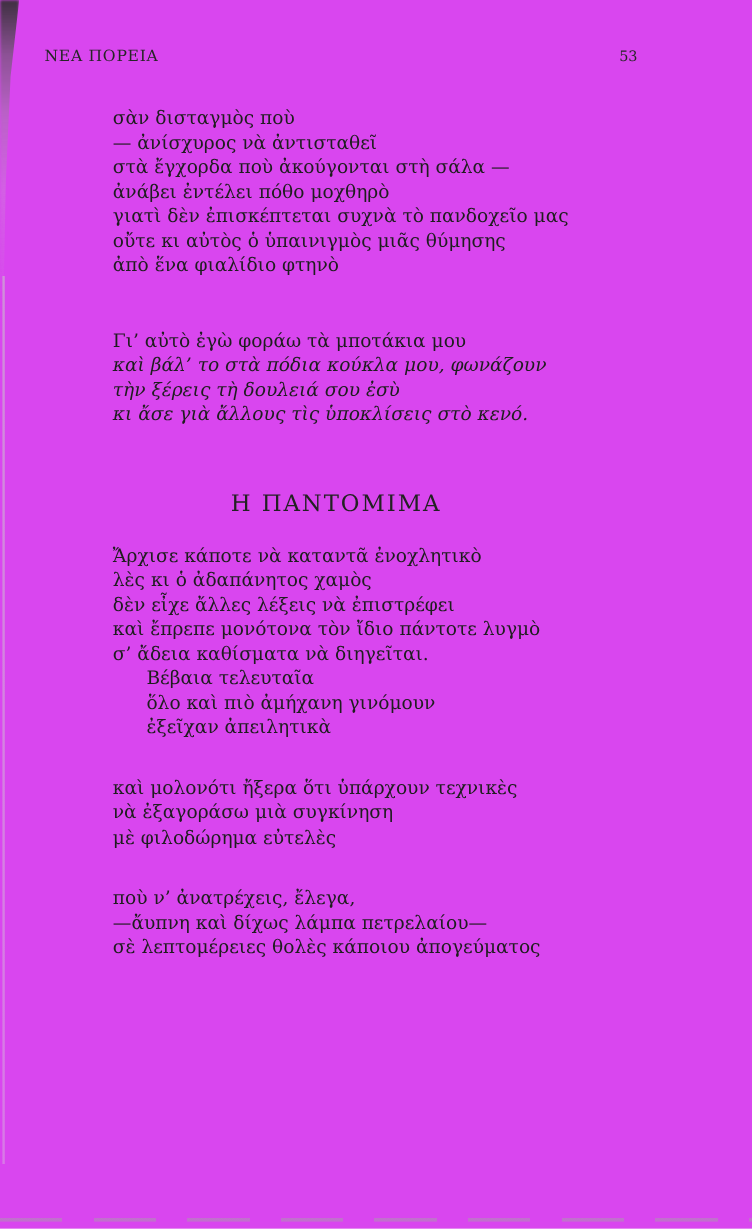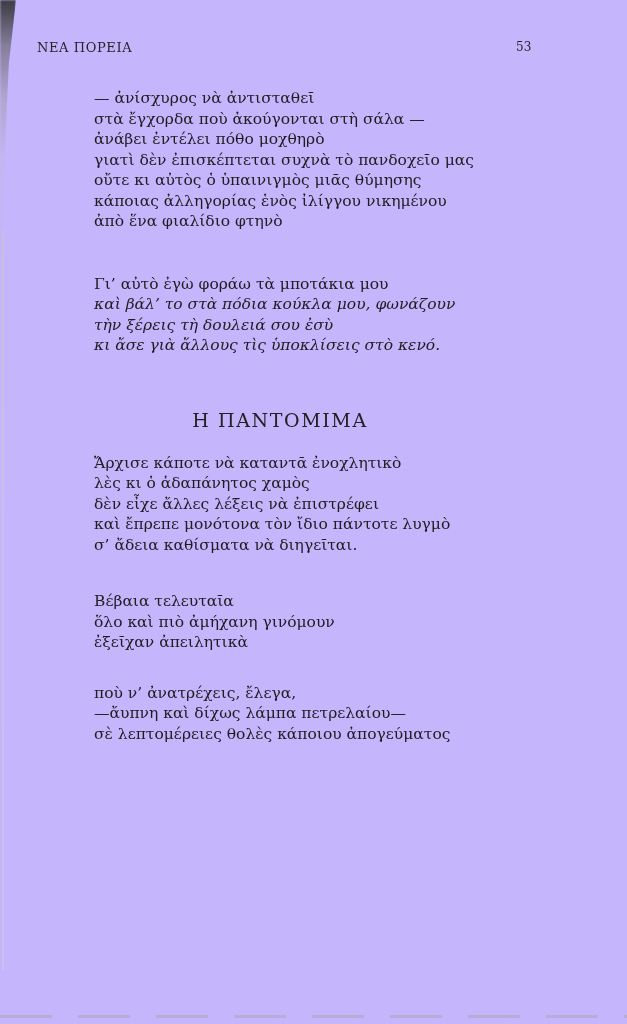--- a/index.html
+++ b/index.html
@@ -4,21 +4,21 @@
 <style>
   html, body {
     margin: 0;
     padding: 0;
     background: #f6f6f5;
   }
   .scan {
     position: relative;
     width: 627px;
     height: 1024px;
-    background: #c4b5fd;
+    background: #d946ef;
     overflow: hidden;
     font-family: "DejaVu Serif", serif;
     color: #1f1f1f;
   }
   
   .spine-shadow {
     position: absolute;
     left: 0; top: 0;
     width: 16px; height: 255px;
     background: linear-gradient(to bottom,
@@ -63,22 +63,22 @@
   .poem {
     position: absolute;
     left: 94px; top: 88px;
     width: 440px;
     font-size: 15.5px;
     line-height: 20.5px;
     color: #1e1e1e;
   }
   .stanza { margin: 0; padding: 0; }
   .stanza-1 { margin-bottom: 42px; }
-  .stanza-3 { margin-bottom: 36px; }
-  .stanza-4 { margin-bottom: 30px; }
+  .stanza-3 { }
+  .stanza-4 { margin-bottom: 30px; margin-left: 28px; }
   .stanza-5 { margin-bottom: 30px; }
   .line { white-space: nowrap; }
   .italic { font-style: italic; }
   .poem-title {
     width: 372px;
     margin: 54px 0 23px 0;
     text-align: center;
     font-size: 19px;
     letter-spacing: 1.6px;
     line-height: 20px;
@@ -93,26 +93,26 @@
   <div class="spine-shadow"></div>
   <div class="page-edge-line"></div>
   <div class="bottom-artifact"></div>
 
   <div class="running-head">ΝΕΑ ΠΟΡΕΙΑ</div>
   <div class="page-number">53</div>
 
   <div class="poem">
 
     <div class="stanza stanza-1">
+      <div class="line">σὰν δισταγμὸς ποὺ</div>
       <div class="line">— ἀνίσχυρος νὰ ἀντισταθεῖ</div>
       <div class="line">στὰ ἔγχορδα ποὺ ἀκούγονται στὴ σάλα —</div>
       <div class="line">ἀνάβει ἐντέλει πόθο μοχθηρὸ</div>
       <div class="line">γιατὶ δὲν ἐπισκέπτεται συχνὰ τὸ πανδοχεῖο μας</div>
       <div class="line">οὔτε κι αὐτὸς ὁ ὑπαινιγμὸς μιᾶς θύμησης</div>
-      <div class="line">κάποιας ἀλληγορίας ἑνὸς ἰλίγγου νικημένου</div>
       <div class="line">ἀπὸ ἕνα φιαλίδιο φτηνὸ</div>
     </div>
 
     <div class="stanza stanza-2">
       <div class="line">Γι’ αὐτὸ ἐγὼ φοράω τὰ μποτάκια μου</div>
       <div class="line italic">καὶ βάλ’ το στὰ πόδια κούκλα μου, φωνάζουν</div>
       <div class="line italic">τὴν ξέρεις τὴ δουλειά σου ἐσὺ</div>
       <div class="line italic">κι ἄσε γιὰ ἄλλους τὶς ὑποκλίσεις στὸ κενό.</div>
     </div>
 
@@ -125,20 +125,25 @@
       <div class="line">καὶ ἔπρεπε μονότονα τὸν ἴδιο πάντοτε λυγμὸ</div>
       <div class="line">σ’ ἄδεια καθίσματα νὰ διηγεῖται.</div>
     </div>
 
     <div class="stanza stanza-4">
       <div class="line">Βέβαια τελευταῖα</div>
       <div class="line">ὅλο καὶ πιὸ ἀμήχανη γινόμουν</div>
       <div class="line">ἐξεῖχαν ἀπειλητικὰ</div>
     </div>
 
+    <div class="stanza stanza-5">
+      <div class="line">καὶ μολονότι ἤξερα ὅτι ὑπάρχουν τεχνικὲς</div>
+      <div class="line">νὰ ἐξαγοράσω μιὰ συγκίνηση</div>
+      <div class="line">μὲ φιλοδώρημα εὐτελὲς</div>
+    </div>
 
     <div class="stanza stanza-6">
       <div class="line">ποὺ ν’ ἀνατρέχεις, ἔλεγα,</div>
       <div class="line">—ἄυπνη καὶ δίχως λάμπα πετρελαίου—</div>
       <div class="line">σὲ λεπτομέρειες θολὲς κάποιου ἀπογεύματος</div>
     </div>
 
   </div>
 </div>
 

